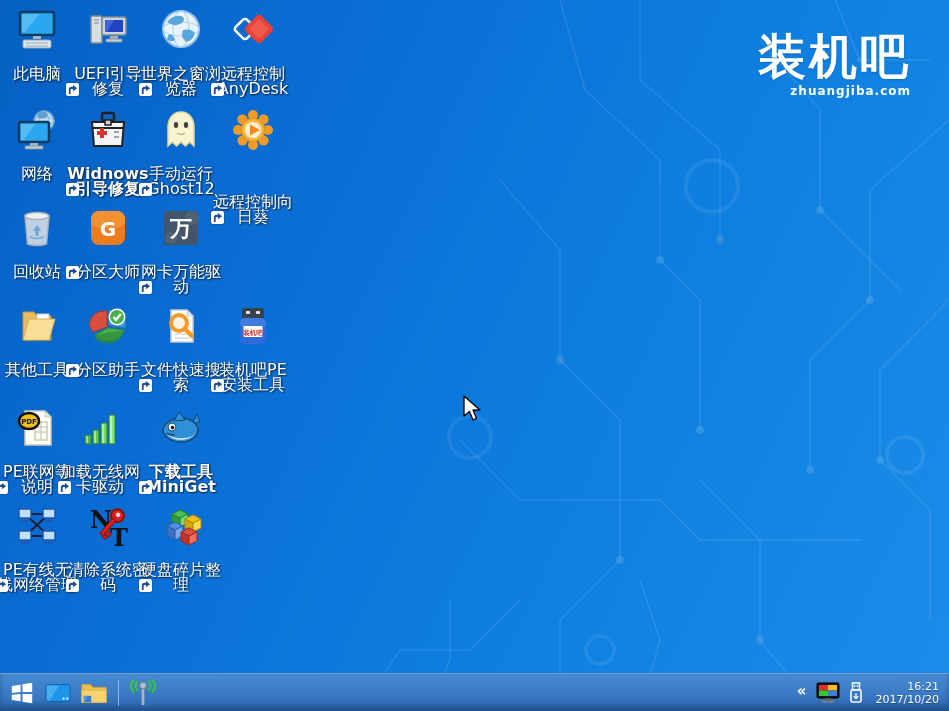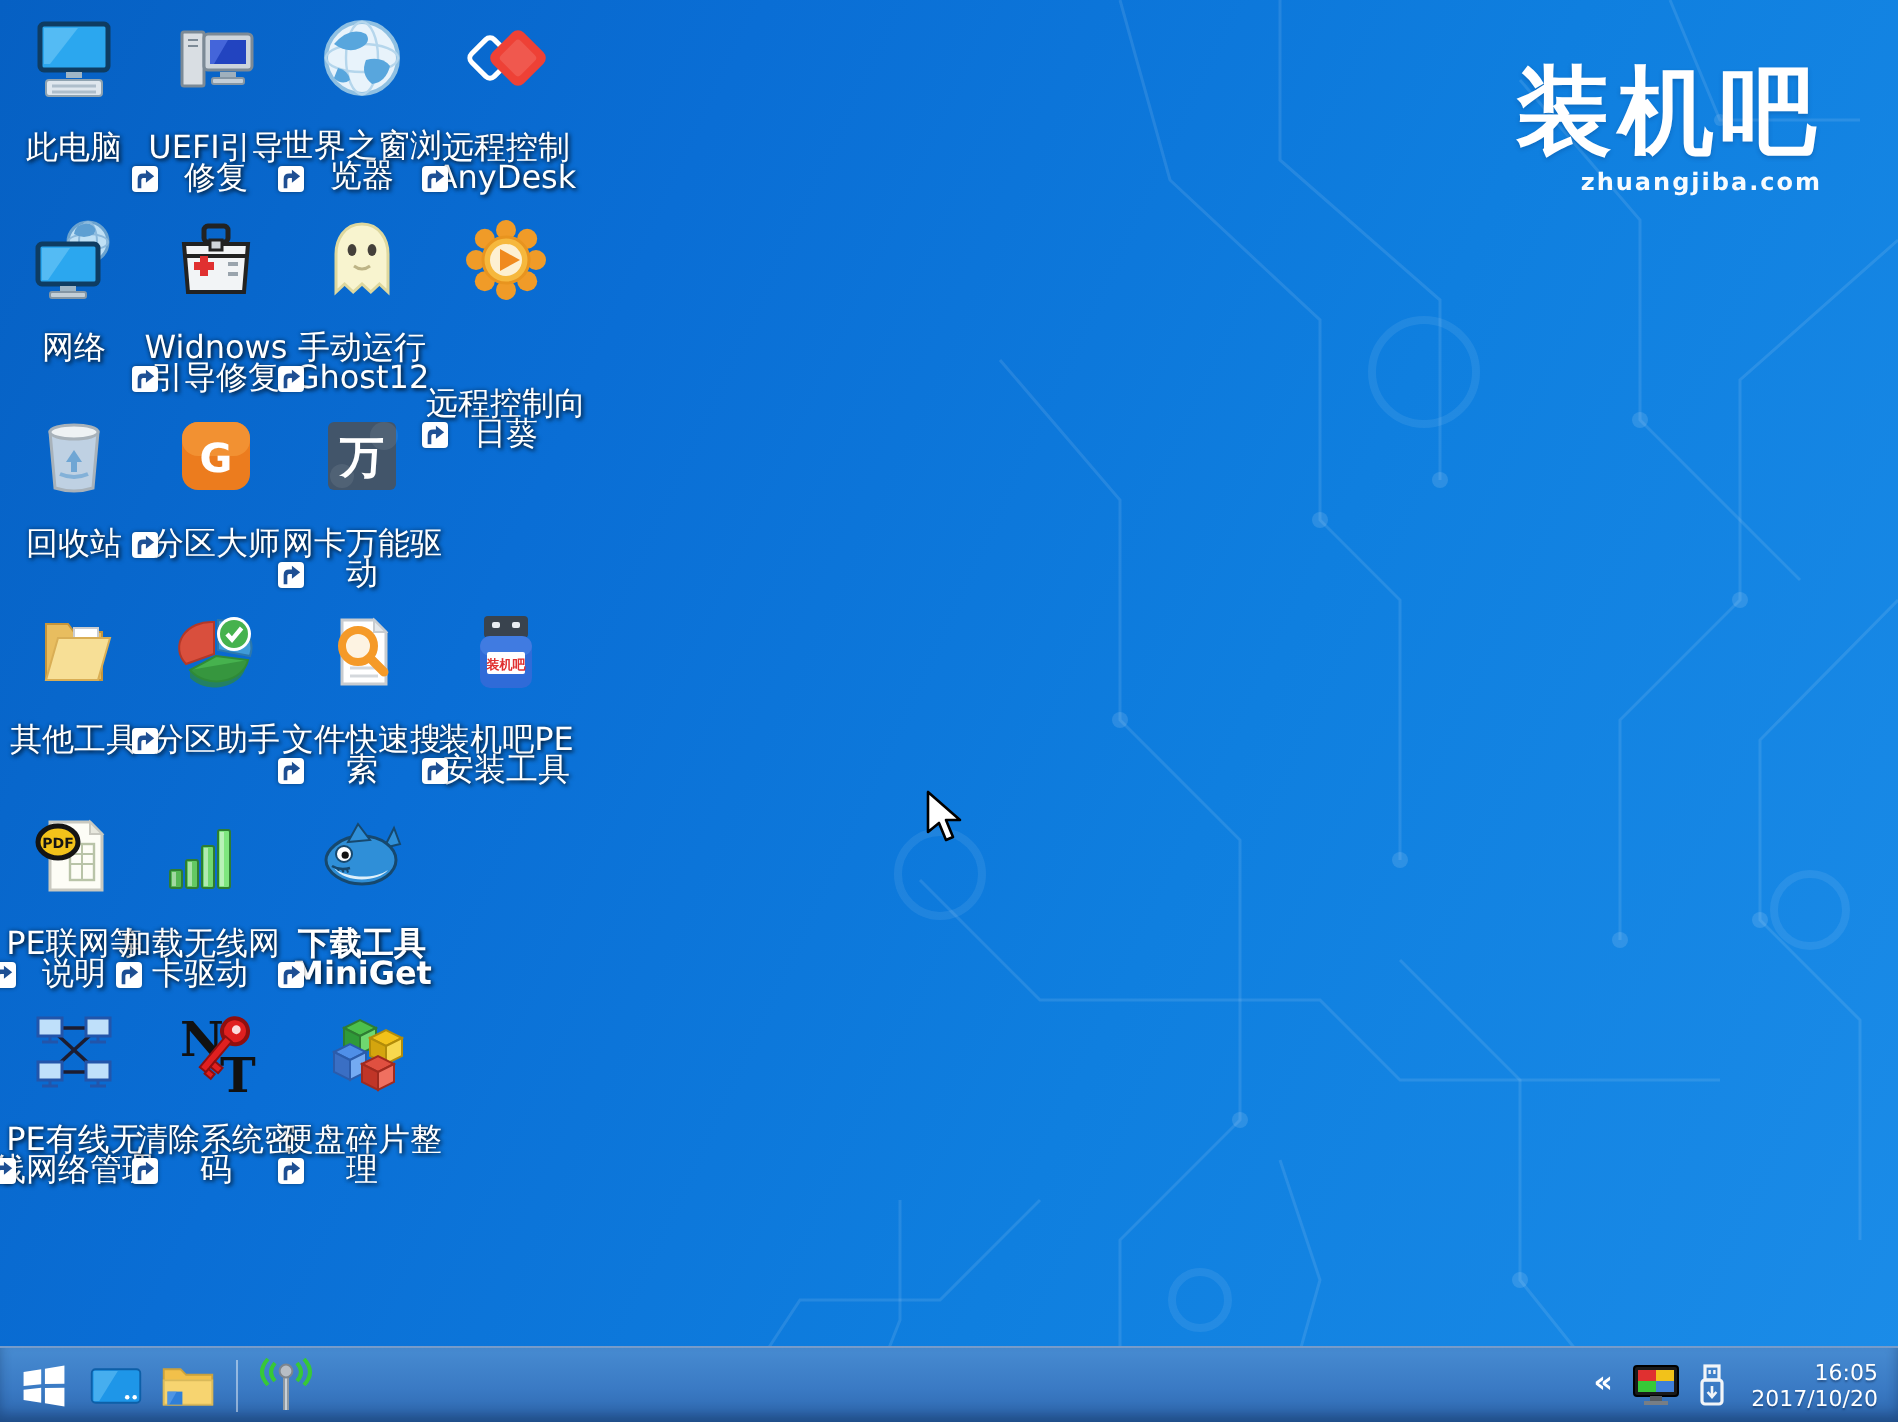--- a/index.html
+++ b/index.html
@@ -164,21 +164,21 @@
         <path d="M22,9 q5,3 10,0 q2,-3 -2,-5 q-7,-1 -8,5 Z" fill="#5e9fd2"></path>
         <rect x="4" y="14" width="30" height="20" rx="2" fill="#2ba7ef" stroke="#0e3c62" stroke-width="2.5"></rect>
         <polygon points="6,16 20,16 9,32 6,32" fill="#6fc8f6" opacity=".6"></polygon>
         <rect x="15" y="35" width="8" height="3" fill="#9fb6c6"></rect>
         <rect x="10" y="38" width="18" height="3" rx="1" fill="#c3ced7" stroke="#8596a4"></rect>
       </svg>
     </div>
     <div class="lbl">网络</div>
   </div>
 
-  <div class="tile" style="left:68px;top:108px;">
+  <div class="tile" style="left:68px;top:108px;font-weight:bold;">
     <div class="art">
       <svg width="44" height="44" viewBox="0 0 44 44">
         <rect x="16" y="5" width="12" height="8" rx="2" fill="none" stroke="#222" stroke-width="2.5"></rect>
         <polygon points="6,14 38,14 36,38 8,38" fill="#f2f4f6" stroke="#222" stroke-width="2"></polygon>
         <line x1="6" y1="20" x2="38" y2="20" stroke="#222" stroke-width="2"></line>
         <rect x="19" y="12" width="6" height="5" fill="#d0d6db" stroke="#222" stroke-width="1.5"></rect>
         <rect x="11" y="23" width="10" height="4" fill="#e03030"></rect>
         <rect x="14" y="20" width="4" height="10" fill="#e03030"></rect>
         <line x1="28" y1="24" x2="33" y2="24" stroke="#9aa4ad" stroke-width="2"></line>
         <line x1="28" y1="29" x2="33" y2="29" stroke="#9aa4ad" stroke-width="2"></line>
@@ -570,19 +570,19 @@
         <svg width="18" height="24" viewBox="0 0 18 24">
           <rect x="5.5" y="2" width="7" height="7" fill="none" stroke="#f2f5f8" stroke-width="1.6"></rect>
           <line x1="7.8" y1="4" x2="7.8" y2="6" stroke="#f2f5f8" stroke-width="1.2"></line>
           <line x1="10.2" y1="4" x2="10.2" y2="6" stroke="#f2f5f8" stroke-width="1.2"></line>
           <rect x="4" y="9" width="10" height="12" rx="1.5" fill="none" stroke="#f2f5f8" stroke-width="1.6"></rect>
           <path d="M9,12 L9,17 M6.8,15 L9,17.5 L11.2,15" fill="none" stroke="#f2f5f8" stroke-width="1.3"></path>
         </svg>
       </div>
 
       <div class="clock">
-        <div>16:05</div>
+        <div>16:21</div>
         <div>2017/10/20</div>
       </div>
     </div>
   </div>
 
 </div>
 
 </body></html>

